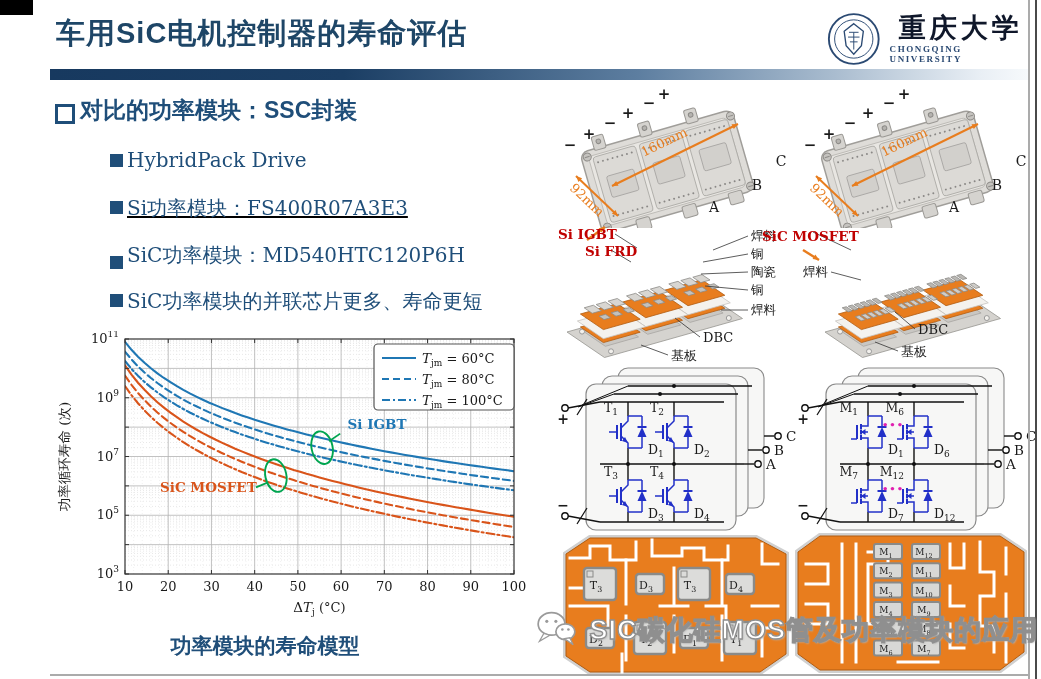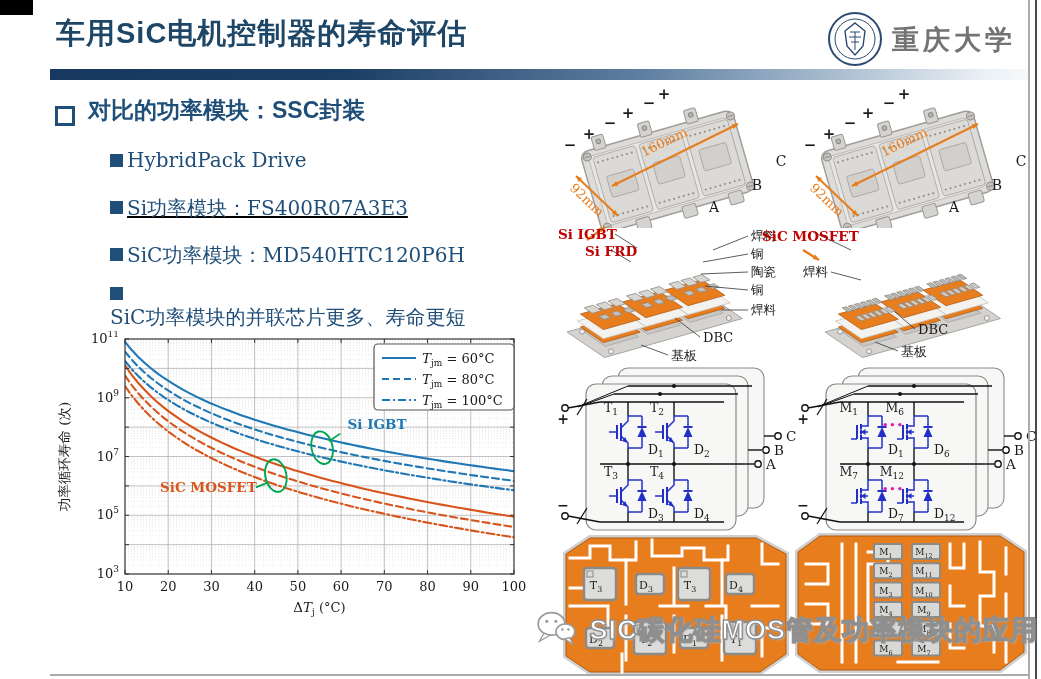--- a/index.html
+++ b/index.html
@@ -5,24 +5,24 @@
   html,body{margin:0;padding:0;background:#fff;}
   .slide{position:relative;width:1041px;height:679px;background:#fff;overflow:hidden;
          font-family:"Liberation Sans",sans-serif;}
   .corner-mark{position:absolute;left:0;top:0;width:33px;height:15px;background:#000;}
   .title{position:absolute;left:56px;top:14px;font-size:29px;font-weight:bold;color:#1e4667;letter-spacing:1px;}
   .title-underline{position:absolute;left:50px;top:69px;width:980px;height:11px;
     background:linear-gradient(90deg,#17395f 0%,#1b3e64 30%,#5d7ea0 60%,#a9bccf 80%,#e9eff5 95%,#f7fafc 100%);}
   .logo{position:absolute;left:826px;top:8px;width:206px;height:62px;display:flex;align-items:center;gap:8px;}
   .logo-txt{display:flex;flex-direction:column;align-items:center;}
   .logo-cn{font-family:"DejaVu Serif","Liberation Serif",serif;font-size:27px;font-weight:bold;
-    color:#737373;letter-spacing:4px;line-height:1;}
+    color:#0f172a;letter-spacing:4px;line-height:1;}
   .logo-en{font-family:"Liberation Serif",serif;font-size:9px;font-weight:bold;color:#2b4a73;
     letter-spacing:1.6px;margin-top:3px;}
-  .heading{position:absolute;left:55px;top:95px;display:flex;align-items:flex-end;gap:13px;}
+  .heading{position:absolute;left:55px;top:95px;display:flex;align-items:center;gap:5px;}
   .sq-outline{width:14px;height:14px;border:3px solid #1f4e79;margin-top:6px;flex:0 0 auto;}
   .heading-text{font-size:23px;font-weight:bold;color:#1f4e79;}
   .bullet{position:absolute;left:110px;display:flex;align-items:flex-start;gap:4px;}
   .sq-fill{width:13px;height:13px;background:#1f4e79;margin-top:6px;flex:0 0 auto;}
   .bullet-text{font-family:"DejaVu Serif","Liberation Serif",serif;font-size:20px;color:#1f4e79;}
   .chart-wrap{position:absolute;left:52px;top:331px;width:478px;height:296px;}
   .caption{position:absolute;left:60px;top:632px;width:410px;text-align:center;
     font-size:21px;font-weight:bold;color:#1f4e79;}
   .panel{position:absolute;}
   .red-label{position:absolute;font-family:"DejaVu Serif","Liberation Serif",serif;
@@ -48,41 +48,42 @@
       <circle cx="29" cy="29" r="26" fill="none" stroke="#2b4a73" stroke-width="2"></circle>
       <circle cx="29" cy="29" r="20" fill="none" stroke="#2b4a73" stroke-width="1"></circle>
       <polygon points="29,13 39,21 37,36 29,45 21,36 19,21" fill="none" stroke="#2b4a73" stroke-width="1.4"></polygon>
       <line x1="24" y1="22" x2="34" y2="22" stroke="#2b4a73" stroke-width="1"></line>
       <line x1="23" y1="27" x2="35" y2="27" stroke="#2b4a73" stroke-width="1"></line>
       <line x1="29" y1="22" x2="29" y2="40" stroke="#2b4a73" stroke-width="1"></line>
       <line x1="25" y1="32" x2="33" y2="32" stroke="#2b4a73" stroke-width="1"></line>
     </svg>
     <div class="logo-txt">
       <div class="logo-cn">重庆大学</div>
+      <div class="logo-en">CHONGQING UNIVERSITY</div>
     </div>
   </div>
 
   <div class="heading">
     <span class="sq-outline"></span>
     <span class="heading-text">对比的功率模块：SSC封装</span>
   </div>
 
   <div class="bullet" style="top:148px;">
     <span class="sq-fill"></span>
     <span class="bullet-text">HybridPack Drive</span>
   </div>
   <div class="bullet" style="top:195px;text-decoration:underline;">
     <span class="sq-fill"></span>
     <span class="bullet-text">Si功率模块：FS400R07A3E3</span>
   </div>
-  <div class="bullet" style="top:242px;">
+  <div class="bullet" style="top:242px;align-items:flex-end;">
     <span class="sq-fill"></span>
     <span class="bullet-text">SiC功率模块：MD540HTC120P6H</span>
   </div>
-  <div class="bullet" style="top:281px;flex-direction:column;">
+  <div class="bullet" style="top:288px;">
     <span class="sq-fill"></span>
     <span class="bullet-text">SiC功率模块的并联芯片更多、寿命更短</span>
   </div>
 
   <div class="chart-wrap">
     <svg id="c-chart" width="478" height="296" viewBox="0 0 478 296">
         <defs>
           <clipPath id="plotclip">
             <rect x="73" y="8" width="389" height="235"></rect>
           </clipPath>
@@ -277,20 +278,21 @@
           <text x="370" y="73.5" font-family="&quot;DejaVu Serif&quot;,&quot;Liberation Serif&quot;,serif" fill="#1a1a1a"><tspan font-size="13.5" font-style="italic">T</tspan><tspan font-size="9" dy="3">jm</tspan><tspan font-size="13" dy="-3"> = 100°C</tspan></text>
         </g>
         <ellipse cx="270.09333333333336" cy="116.6875" rx="10.5" ry="16.5" fill="none" stroke="#00a550" stroke-width="1.9" transform="rotate(-12 270.09333333333336 116.6875)"></ellipse>
         <line x1="288.24666666666667" y1="102.58749999999999" x2="277.0088888888889" y2="110.22500000000001" stroke="#00a550" stroke-width="1.7"></line>
         <text x="295.59444444444443" y="97.59375" fill="#1f77b4" font-size="13.5" font-family="&quot;DejaVu Serif&quot;,&quot;Liberation Serif&quot;,serif" text-anchor="start" font-weight="bold">Si IGBT</text>
         <ellipse cx="223.84555555555556" cy="144.59375" rx="10.5" ry="16.5" fill="none" stroke="#00a550" stroke-width="1.9" transform="rotate(-12 223.84555555555556 144.59375)"></ellipse>
         <line x1="203.9633333333333" y1="156.34375" x2="216.06555555555556" y2="151.35" stroke="#00a550" stroke-width="1.7"></line>
         <text x="108.01" y="161.3375" fill="#d9541a" font-size="13.5" font-family="&quot;DejaVu Serif&quot;,&quot;Liberation Serif&quot;,serif" text-anchor="start" font-weight="bold">SiC MOSFET</text>
       </svg>
   </div>
+  <div class="caption">功率模块的寿命模型</div>
 
   <svg id="p-photo-si" class="panel" style="left:552px;top:86px;" width="240" height="142" viewBox="0 0 240 142">
       <g transform="rotate(-16 120 80)">
         <rect x="35" y="42" width="158" height="84" rx="8" fill="#dedcd8" stroke="#a09e9a" stroke-width="1.5"></rect>
         <rect x="42" y="48" width="144" height="72" rx="5" fill="#e8e6e2" stroke="#b8b6b2" stroke-width="0.8"></rect>
         <rect x="46" y="50" width="44" height="68" rx="3" fill="#dcdad6" stroke="#aaa8a4" stroke-width="0.8"></rect>
         <rect x="54" y="72" width="28" height="22" rx="2" fill="#d2d0cc" stroke="#a5a3a0" stroke-width="0.8"></rect>
         <circle cx="50" cy="56" r="1" fill="#8a8886"></circle>
         <circle cx="50" cy="112" r="1" fill="#8a8886"></circle>
         <circle cx="55" cy="56" r="1" fill="#8a8886"></circle>

